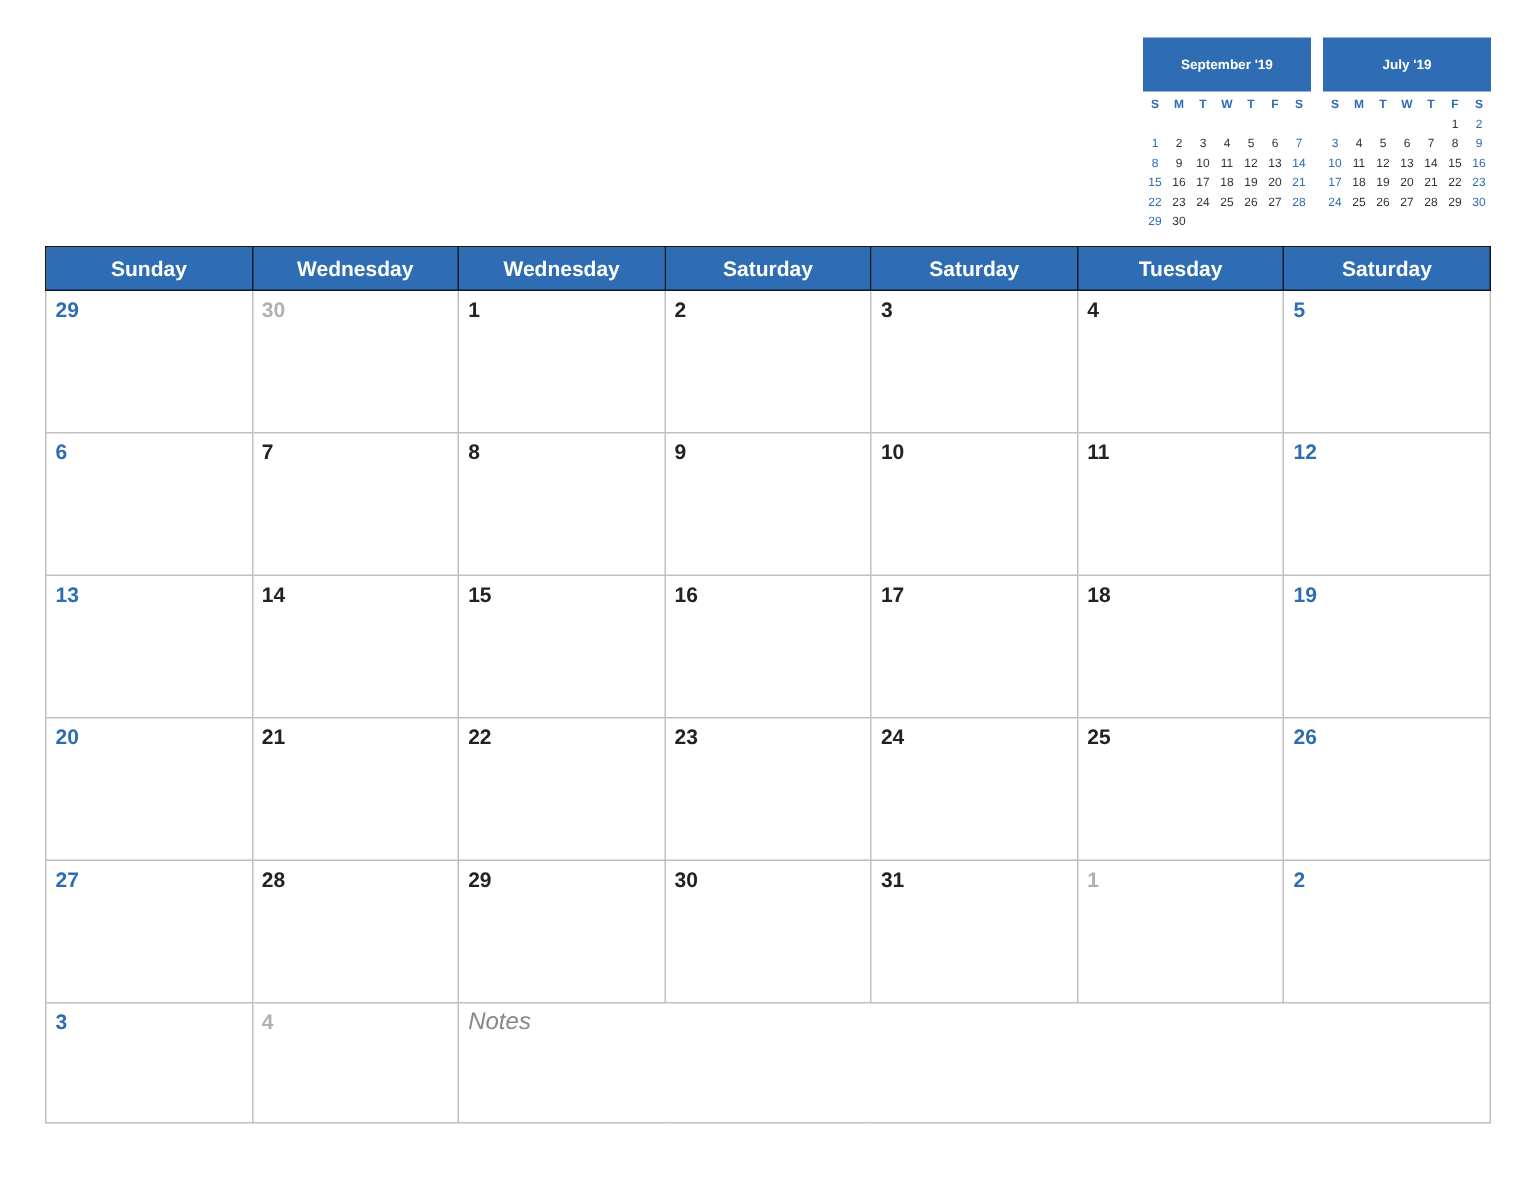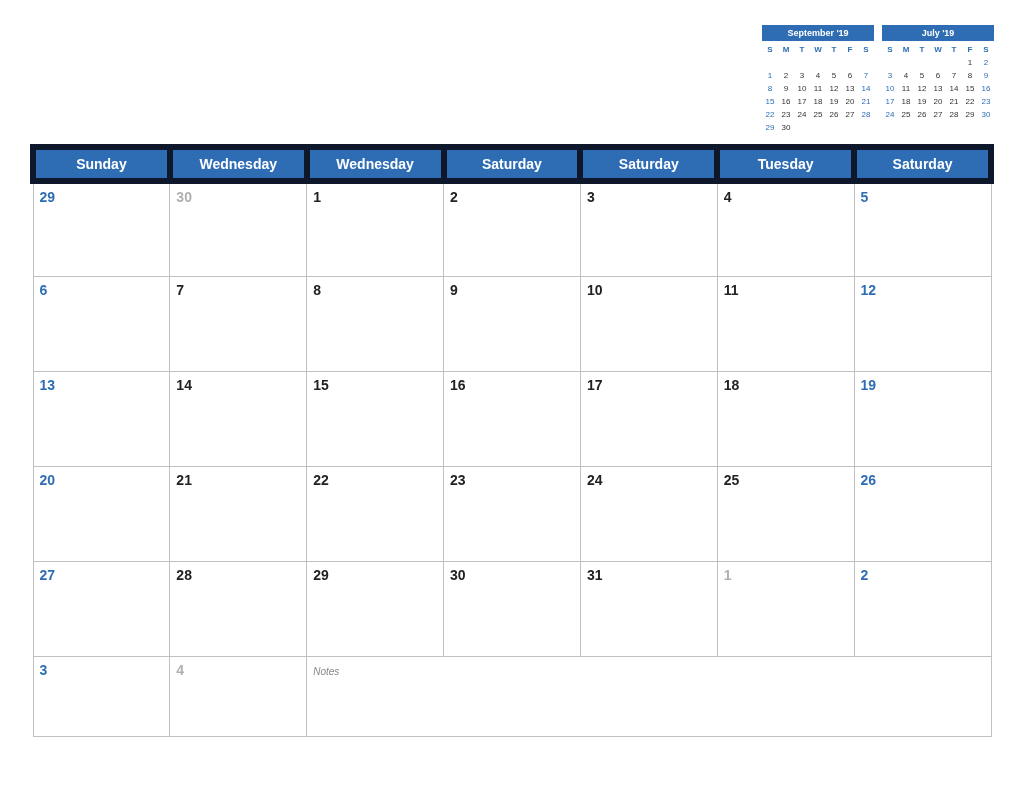--- a/index.html
+++ b/index.html
@@ -36,21 +36,21 @@
       font-size: 9px;
       color: #333;
     }
 
     .mini-cal-title {
       background-color: #2E6DB4;
       color: #fff;
       text-align: center;
       font-size: 9px;
       font-weight: bold;
-      padding: 3px 4px;
+      padding: 13px 4px;
       margin-bottom: 2px;
     }
 
     .mini-cal-grid {
       display: grid;
       grid-template-columns: repeat(7, 16px);
       gap: 0;
       text-align: center;
     }
 
@@ -82,21 +82,21 @@
       table-layout: fixed;
     }
 
     .calendar-table thead th {
       background-color: #2E6DB4;
       color: #fff;
       font-weight: bold;
       font-size: 14px;
       padding: 6px 4px;
       text-align: center;
-      border: 6px solid #0f172a;
+      border: 1px solid #0f172a;
     }
 
     .calendar-table thead th.weekend {
       color: #fff;
     }
 
     .calendar-table tbody td {
       border: 1px solid #c0c0c0;
       vertical-align: top;
       padding: 4px 6px;
@@ -121,21 +121,21 @@
 
     .calendar-table tbody tr.notes-row td {
       height: 80px;
       vertical-align: top;
       padding: 4px 6px;
       background: #fff;
     }
 
     .notes-label {
       color: #888;
-      font-size: 10px;
+      font-size: 16px;
       font-style: italic;
     }
 
     .notes-span {
       border: none;
     }
   </style>
 </head>
 <body>
 

